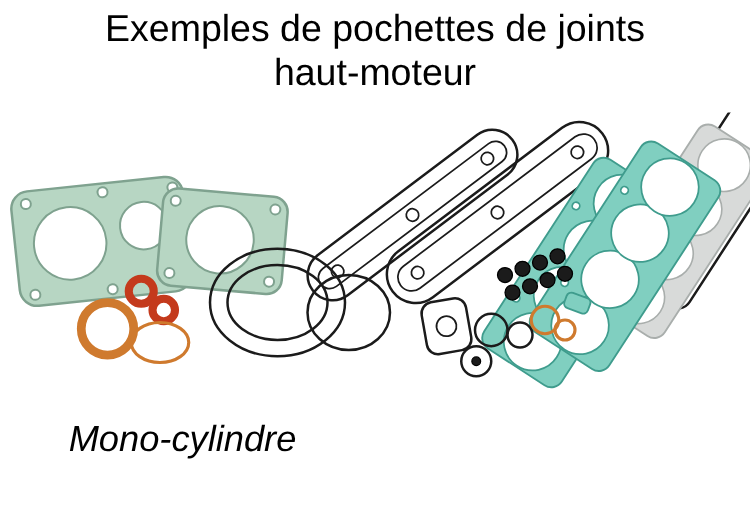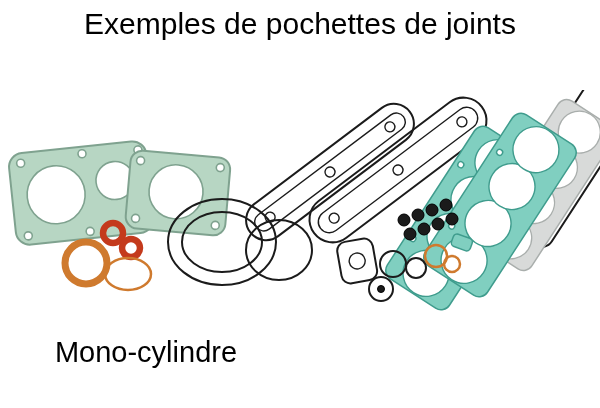--- a/index.html
+++ b/index.html
@@ -2,21 +2,21 @@
 <html style="--background: #ffffff; --text: #000000; --gasket-green: #b7d6c3; --gasket-teal: #80cfc0; --gasket-gray: #d8dad9; --oring-red: #c43a1c; --oring-orange: #cf7a2e; --outline-black: #1b1b1b;"><head>
 <meta charset="utf-8">
 <style>
   html,body{margin:0;padding:0;}
   body{background:#fff;font-family:"Liberation Sans",sans-serif;}
   #stage{position:relative;width:600px;height:408px;background:var(--background,#fff);overflow:hidden;}
   .title{position:absolute;top:6px;left:0;width:600px;text-align:center;
          color:var(--text,#000);font-size:30px;line-height:1.18;font-weight:400;}
   .title span{display:block;}
   .caption{position:absolute;color:var(--text,#000);font-size:29px;text-align:center;font-weight:400;}
-  .caption.mono{left:26px;top:336px;width:240px;}
+  .caption.mono{left:26px;top:336px;width:240px;font-style:italic;}
   .caption.multi{left:325px;top:343px;width:240px;}
   svg{position:absolute;left:0;top:90px;}
   
   .gGreen{fill:var(--gasket-green,#b7d6c3);stroke:#7fa28f;stroke-width:2;}
   .hole{fill:#fff;stroke:#7fa28f;stroke-width:1.6;}
   .gTeal{fill:var(--gasket-teal,#80cfc0);stroke:#3f9c8d;stroke-width:1.5;}
   .holeT{fill:#fff;stroke:#3f9c8d;stroke-width:1.4;}
   .gGray{fill:var(--gasket-gray,#d8dad9);stroke:#a9aeac;stroke-width:1.5;}
   .holeG{fill:#fff;stroke:#a9aeac;stroke-width:1.3;}
   .ln{fill:none;stroke:var(--outline-black,#1b1b1b);stroke-width:2;}
@@ -26,20 +26,21 @@
   .oOrThin{fill:none;stroke:var(--oring-orange,#cf7a2e);stroke-width:2.5;}
   .grom{fill:var(--outline-black,#1b1b1b);stroke:#000;stroke-width:1;}
 </style>
 </head>
 <body>
 
 <div id="stage">
 
   <div class="title">
     <span>Exemples de pochettes de joints</span>
+    <span>haut-moteur</span>
   </div>
 
   <svg width="600" height="252" viewBox="0 0 600 252">
 
     <g transform="rotate(-6 82 102)">
       <rect class="gGreen" x="12" y="57" width="138" height="92" rx="14"></rect>
       <circle class="hole" cx="56" cy="102" r="29"></circle>
       <circle class="hole" cx="116" cy="94" r="19"></circle>
       <circle class="hole" cx="24" cy="67" r="4"></circle>
       <circle class="hole" cx="142" cy="66" r="4"></circle>

